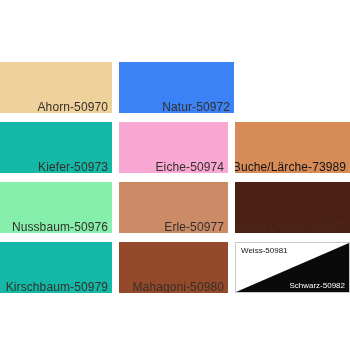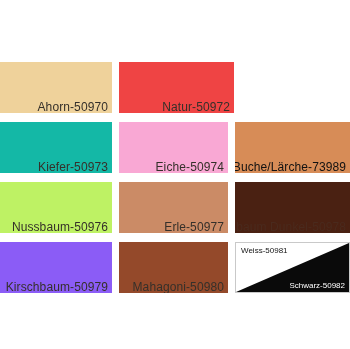--- a/index.html
+++ b/index.html
@@ -103,51 +103,51 @@
 <body style="background: rgb(255, 255, 255);">
 
 <div id="swatch-chart" style="background: rgb(255, 255, 255);">
 
   <div class="swatch-grid">
 
     <div class="swatch-row">
       <div class="swatch col-1" style="background: rgb(239, 210, 155);">
         <span class="swatch-label label-dark">Ahorn-50970</span>
       </div>
-      <div class="swatch col-3" style="background: #ef4444;">
+      <div class="swatch col-3" style="background: #3b82f6;">
         <span class="swatch-label label-dark">Natur-50972</span>
       </div>
     </div>
 
     <div class="swatch-row">
       <div class="swatch col-1" style="background: #14b8a6;">
         <span class="swatch-label label-dark">Kiefer-50973</span>
       </div>
       <div class="swatch col-2" style="background: #f9a8d4;">
         <span class="swatch-label label-dark">Eiche-50974</span>
       </div>
       <div class="swatch col-3" style="background: rgb(215, 140, 87);">
         <span class="swatch-label label-black">Buche/Lärche-73989</span>
       </div>
     </div>
 
     <div class="swatch-row">
-      <div class="swatch col-1" style="background: #bef264;">
+      <div class="swatch col-1" style="background: #86efac;">
         <span class="swatch-label label-dark">Nussbaum-50976</span>
       </div>
       <div class="swatch col-2" style="background: rgb(203, 139, 102);">
         <span class="swatch-label label-dark">Erle-50977</span>
       </div>
       <div class="swatch col-3" style="background: rgb(74, 33, 18);">
         <span class="swatch-label label-onDark">Nussbaum Dunkel-50978</span>
       </div>
     </div>
 
     <div class="swatch-row">
-      <div class="swatch col-1" style="background: #8b5cf6;">
+      <div class="swatch col-1" style="background: #14b8a6;">
         <span class="swatch-label label-dark">Kirschbaum-50979</span>
       </div>
       <div class="swatch col-2" style="background: rgb(148, 73, 42);">
         <span class="swatch-label label-dark">Mahagoni-50980</span>
       </div>
       <div class="swatch col-3 split" style="border-color: rgb(201, 201, 201);">
         <svg class="split-diagonal" viewBox="0 0 115 51" preserveAspectRatio="none">
           <rect x="0" y="0" width="115" height="51" fill="#ffffff"></rect>
           <polygon points="115,0 115,51 0,51" fill="#0a0a0a"></polygon>
         </svg>

